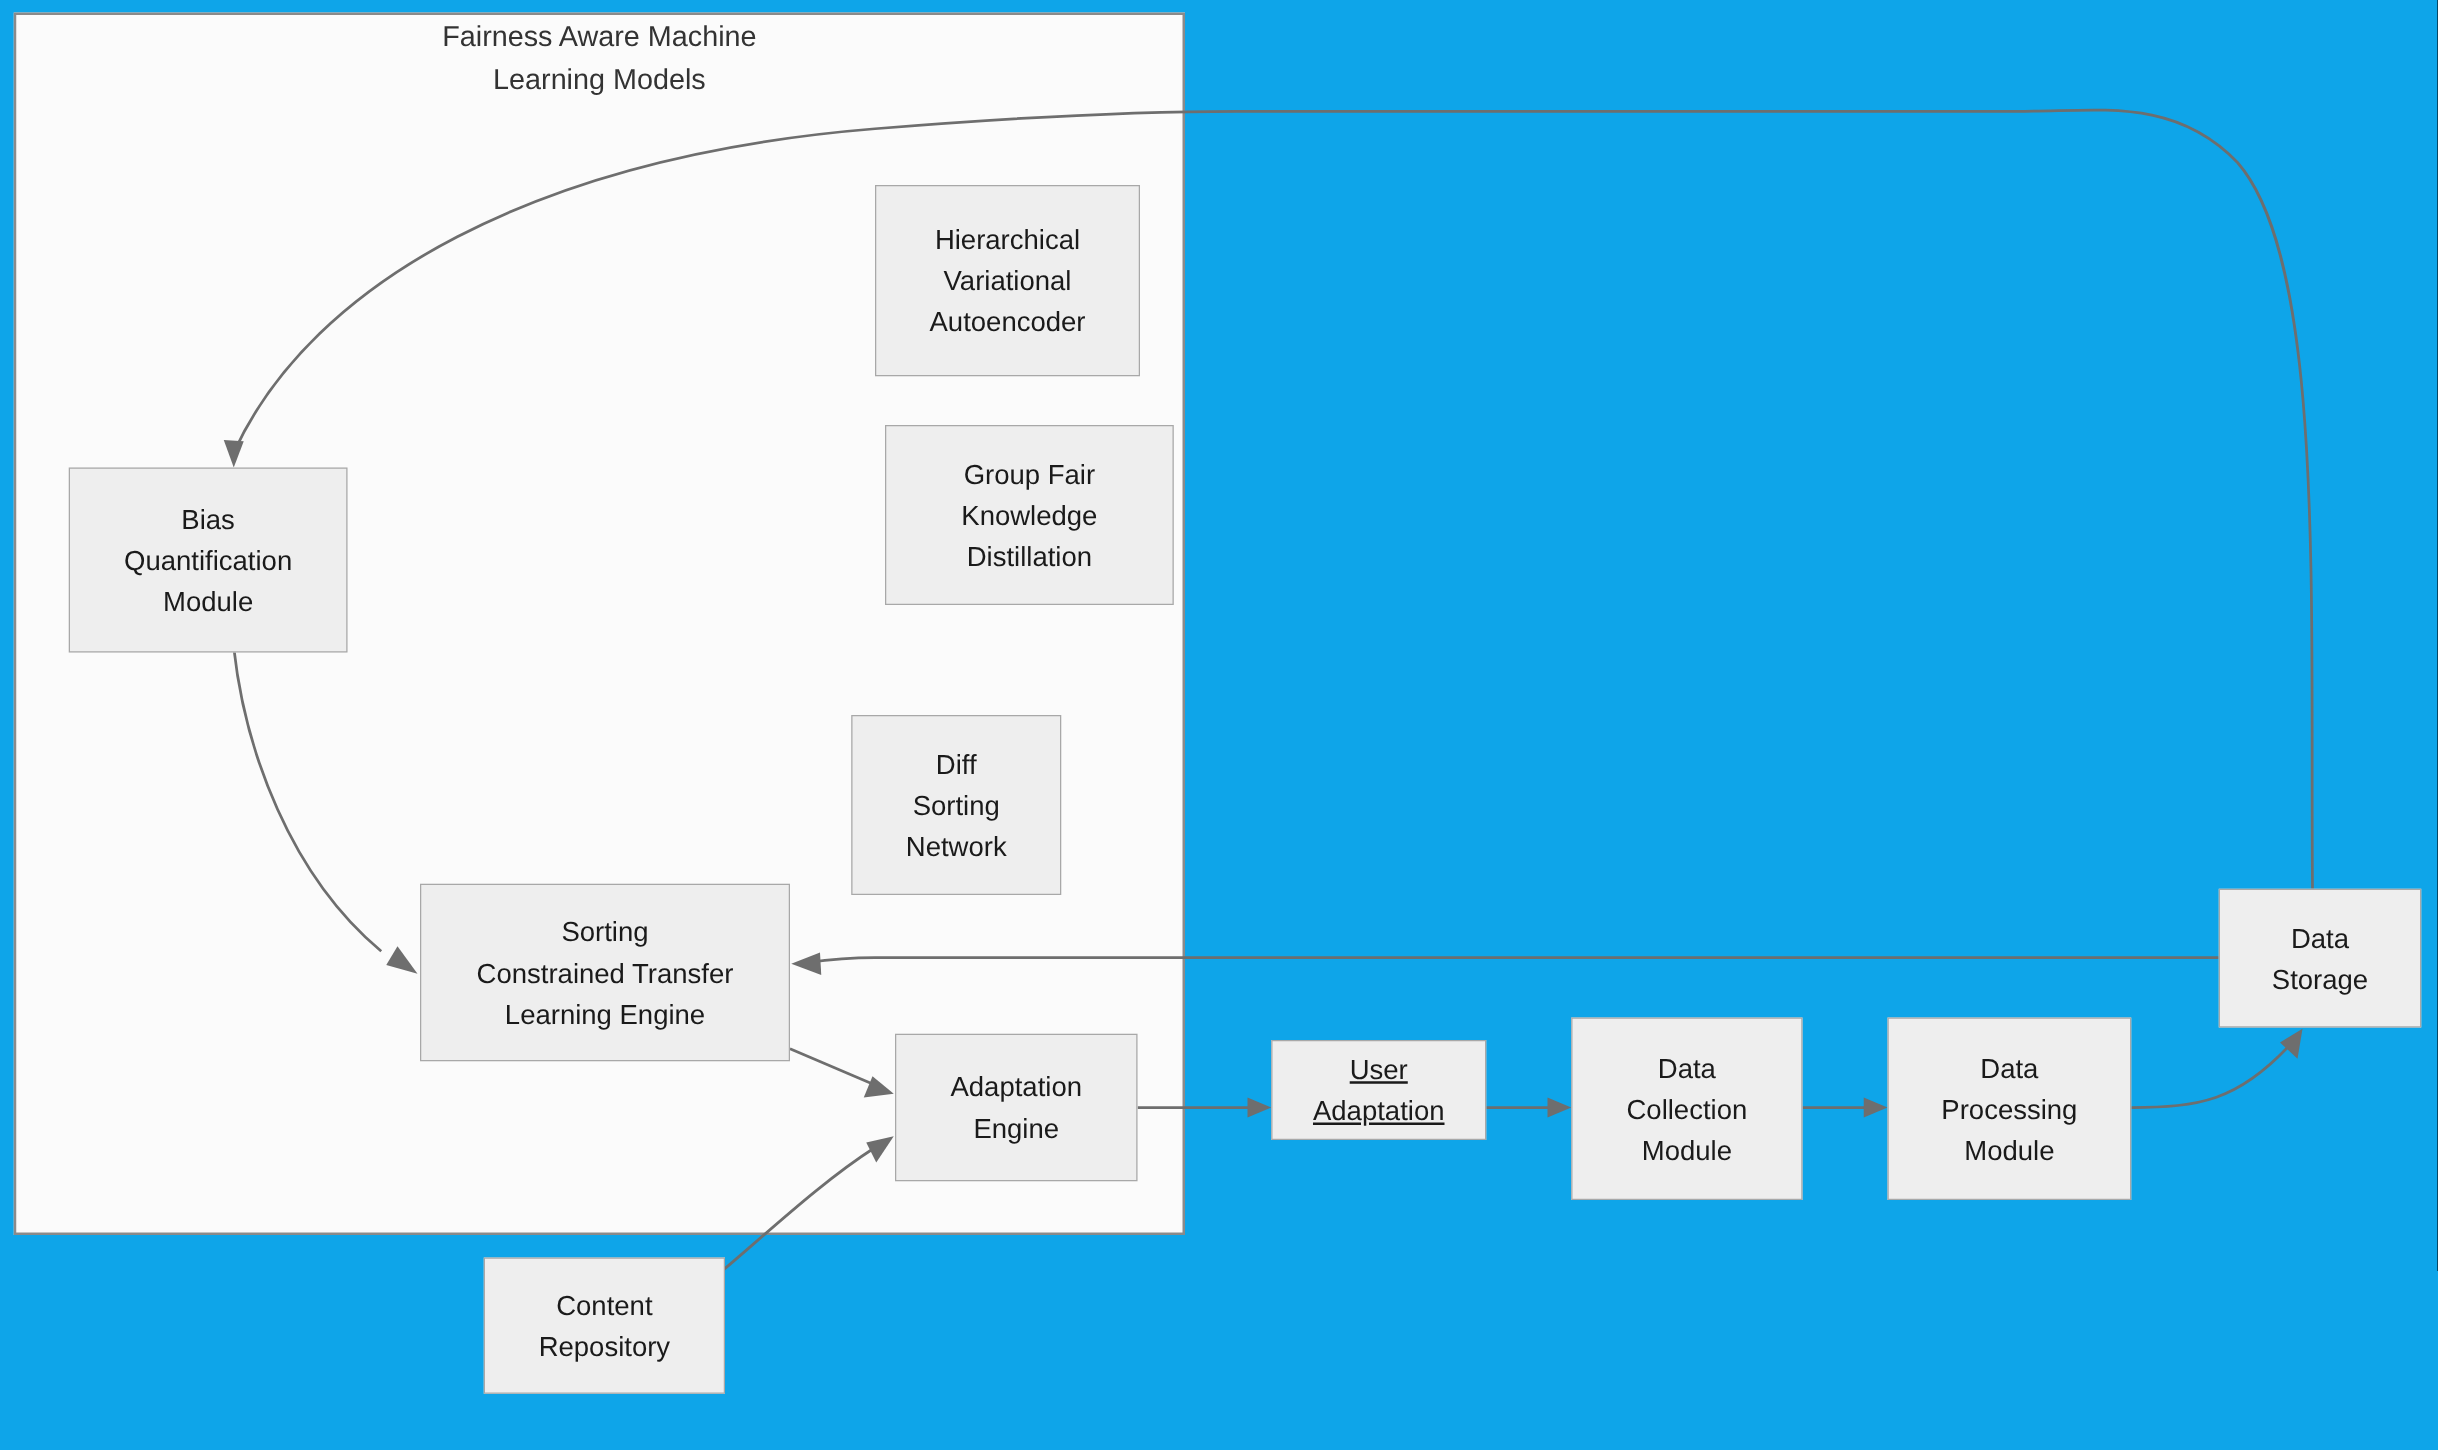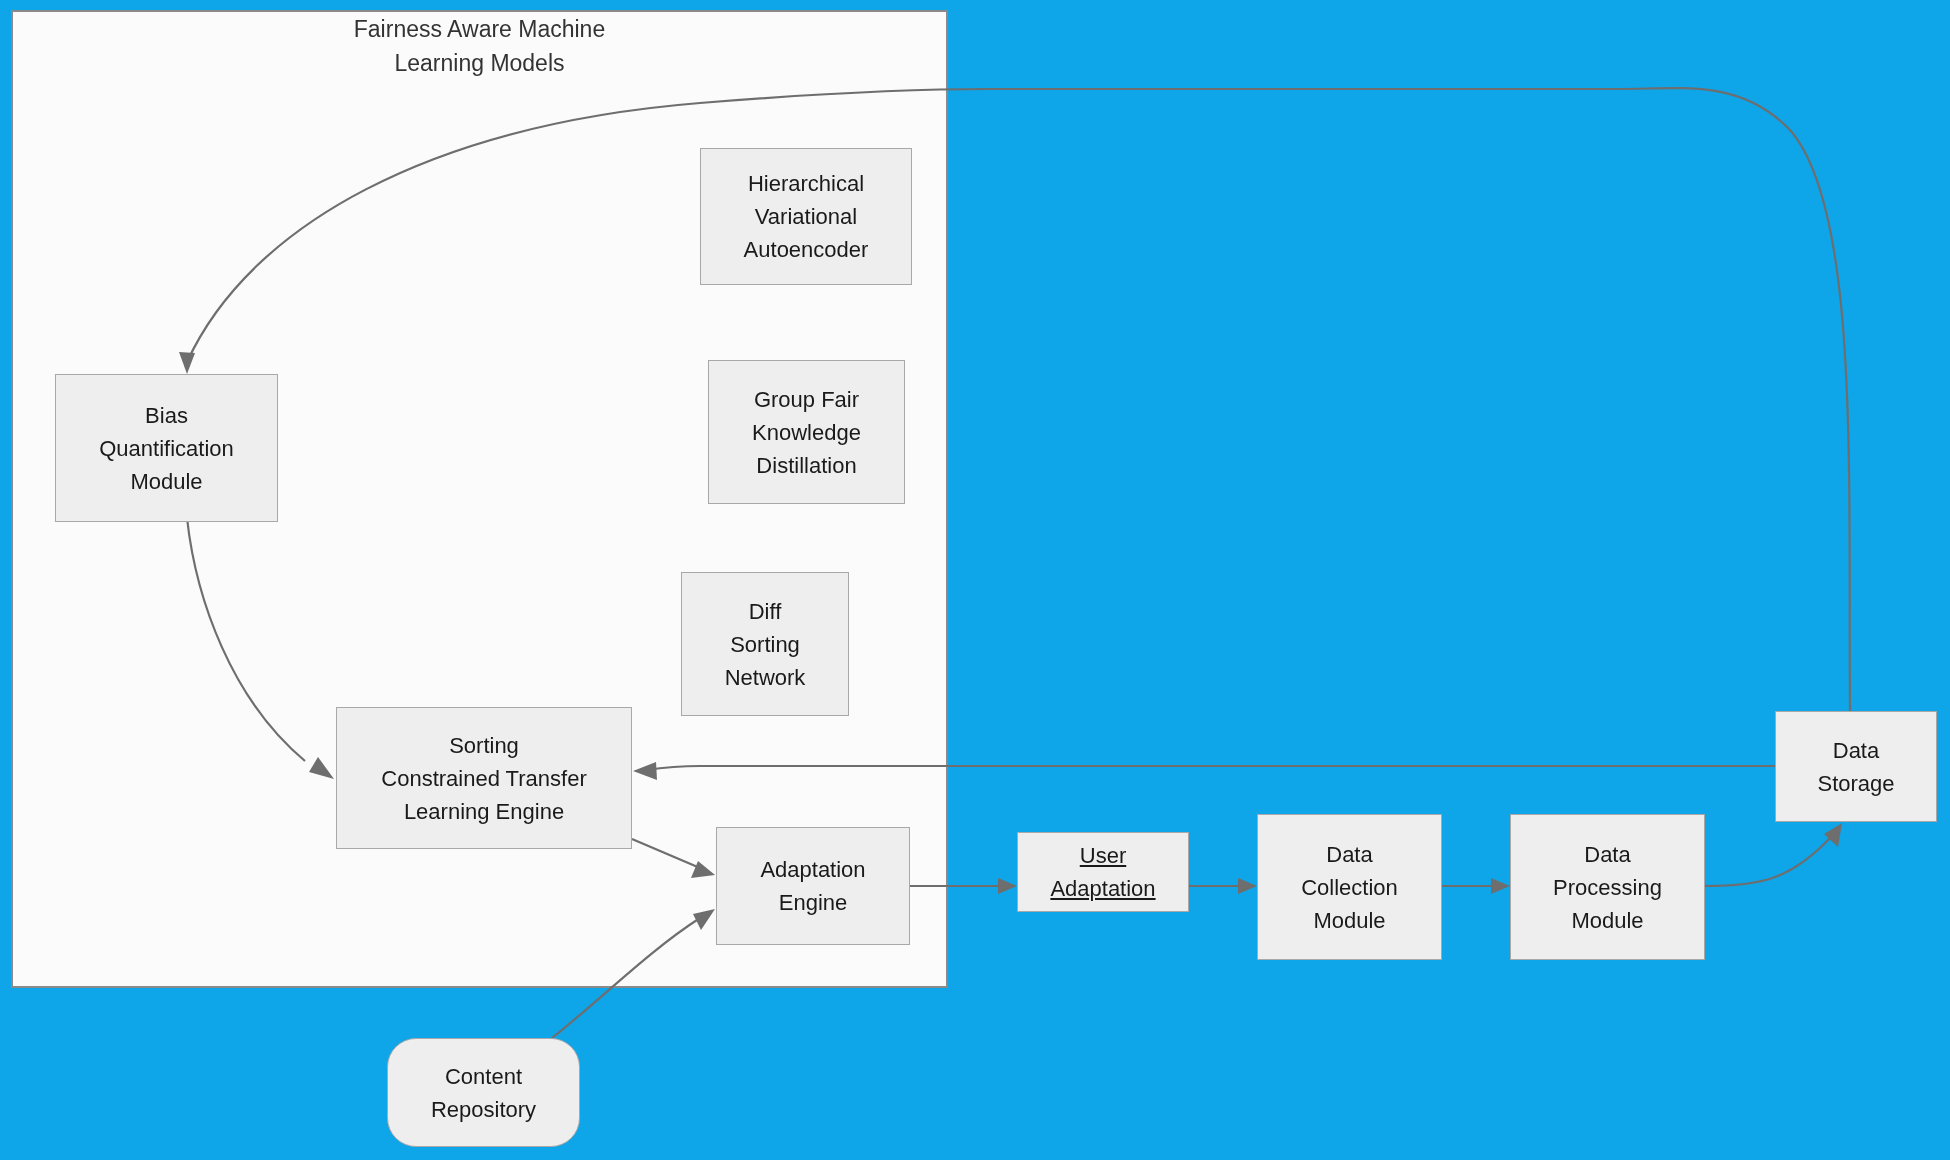--- a/index.html
+++ b/index.html
@@ -62,29 +62,29 @@
   </svg>
 
   <div class="node" style="left:55px;top:374px;width:223px;height:148px;">
     <div>
       <span>Bias</span>
       <span>Quantification</span>
       <span>Module</span>
     </div>
   </div>
 
-  <div class="node" style="left:700px;top:148px;width:212px;height:137px;">
+  <div class="node" style="left:700px;top:148px;width:212px;height:153px;">
     <div>
       <span>Hierarchical</span>
       <span>Variational</span>
       <span>Autoencoder</span>
     </div>
   </div>
 
-  <div class="node" style="left:708px;top:360px;width:197px;height:144px;">
+  <div class="node" style="left:708px;top:340px;width:231px;height:144px;">
     <div>
       <span>Group Fair</span>
       <span>Knowledge</span>
       <span>Distillation</span>
     </div>
   </div>
 
   <div class="node" style="left:681px;top:572px;width:168px;height:144px;">
     <div>
       <span>Diff</span>
@@ -101,21 +101,21 @@
     </div>
   </div>
 
   <div class="node" style="left:716px;top:827px;width:194px;height:118px;justify-content:center;">
     <div>
       <span>Adaptation</span>
       <span>Engine</span>
     </div>
   </div>
 
-  <div class="node" style="left:387px;top:1038px;width:193px;height:109px;border-radius:29px;">
+  <div class="node" style="left:387px;top:1006px;width:193px;height:109px;">
     <div>
       <span>Content</span>
       <span>Repository</span>
     </div>
   </div>
 
   <div class="node" style="left:1017px;top:832px;width:172px;height:80px;text-decoration:underline;">
     <div>
       <span>User</span>
       <span>Adaptation</span>

